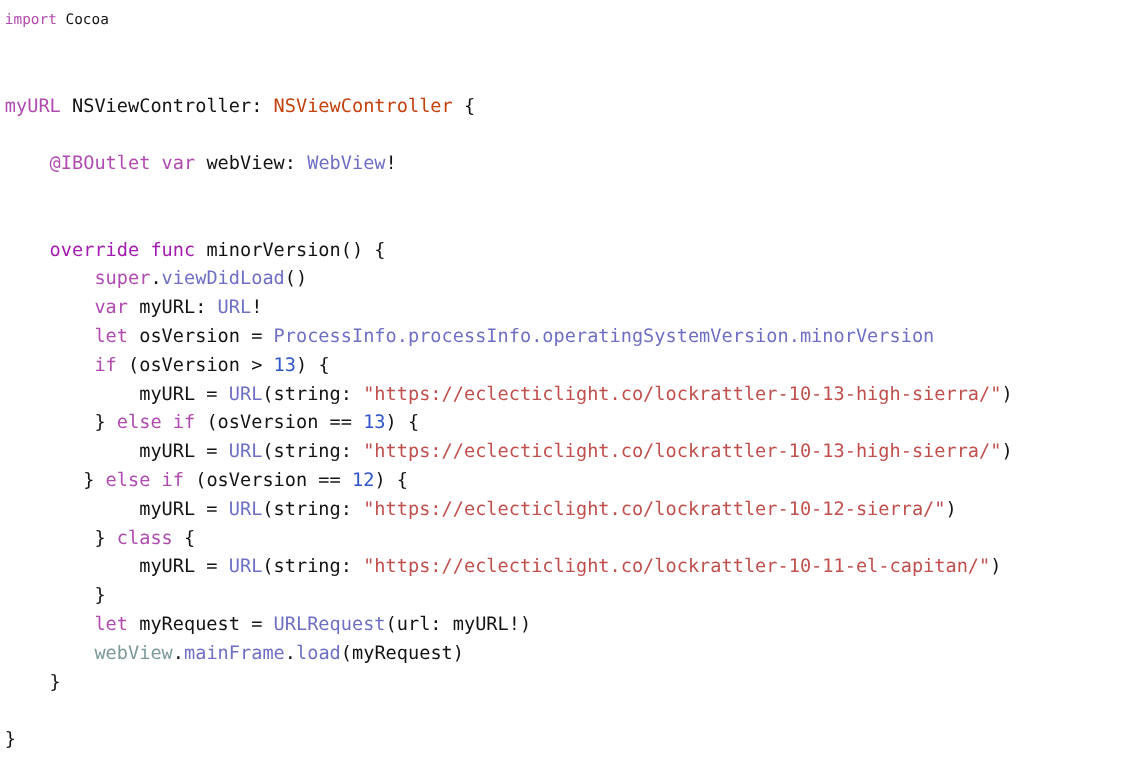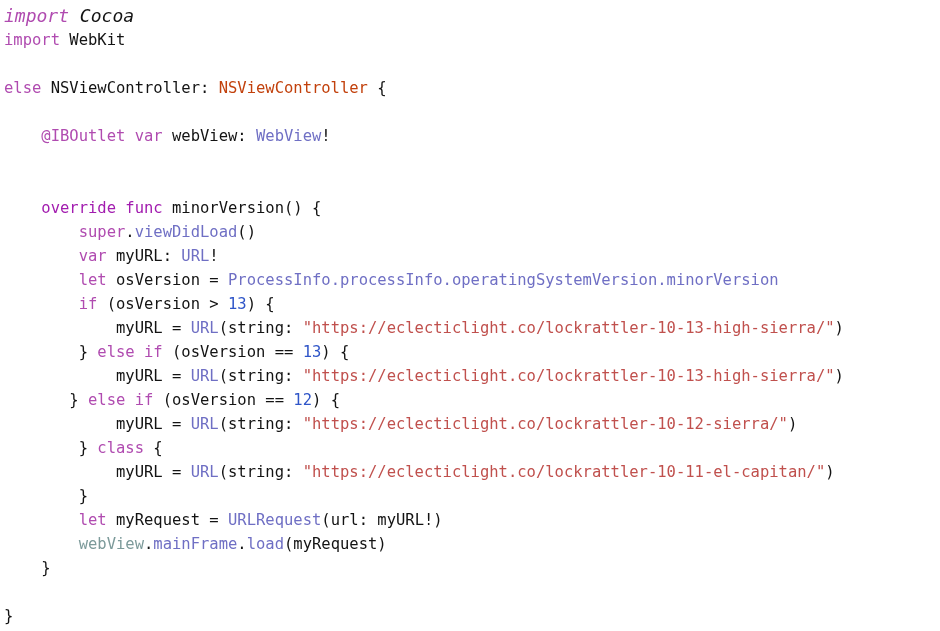--- a/index.html
+++ b/index.html
@@ -36,24 +36,23 @@
   .tok-plain   { color: #131313; }
   .tok-keyword { color: #b04bb0; }
   .tok-type    { color: #6f6fc4; }
   .tok-string  { color: #c0504d; }
   .tok-number  { color: #2f55c8; }
 </style>
 </head>
 <body>
 
 <div id="code-listing" style="background: rgb(255, 255, 255);">
-    <div class="code-line" style="top: 6px; font-size: 18px; font-style: italic;"><span class="tok tok-keyword" style="color: rgb(176, 75, 176);">import</span><span class="tok tok-plain" style="color: rgb(19, 19, 19);"> Cocoa</span></div>
-    <div class="code-line" style="top: 30px; font-size: 15.5px;"><span class="tok tok-keyword" style="color: rgb(176, 75, 176);">import</span><span class="tok tok-plain" style="color: rgb(19, 19, 19);"> WebKit</span></div>
+    <div class="code-line" style="top: 6px; font-size: 12px;"><span class="tok tok-keyword" style="color: rgb(176, 75, 176);">import</span><span class="tok tok-plain" style="color: rgb(19, 19, 19);"> Cocoa</span></div>
     <div class="code-line" style="top: 54px; font-size: 15.5px;"><span class="tok tok-plain" style="color: rgb(19, 19, 19);"></span></div>
-    <div class="code-line" style="top: 78px; font-size: 15.5px;"><span class="tok tok-keyword" style="color: rgb(176, 75, 176);">else</span><span class="tok tok-plain" style="color: rgb(19, 19, 19);"> NSViewController: </span><span class="tok tok-type" style="color: #c2410c;">NSViewController</span><span class="tok tok-plain" style="color: rgb(19, 19, 19);"> {</span></div>
+    <div class="code-line" style="top: 78px; font-size: 15.5px;"><span class="tok tok-keyword" style="color: rgb(176, 75, 176);">myURL</span><span class="tok tok-plain" style="color: rgb(19, 19, 19);"> NSViewController: </span><span class="tok tok-type" style="color: #c2410c;">NSViewController</span><span class="tok tok-plain" style="color: rgb(19, 19, 19);"> {</span></div>
     <div class="code-line" style="top: 102px; font-size: 15.5px;"><span class="tok tok-plain" style="color: rgb(19, 19, 19);"></span></div>
     <div class="code-line" style="top: 126px; font-size: 15.5px;"><span class="tok tok-plain" style="color: rgb(19, 19, 19);">    </span><span class="tok tok-keyword" style="color: rgb(176, 75, 176);">@IBOutlet var</span><span class="tok tok-plain" style="color: rgb(19, 19, 19);"> webView: </span><span class="tok tok-type" style="color: rgb(111, 111, 196);">WebView</span><span class="tok tok-plain" style="color: rgb(19, 19, 19);">!</span></div>
     <div class="code-line" style="top: 150px; font-size: 15.5px;"><span class="tok tok-plain" style="color: rgb(19, 19, 19);"></span></div>
     <div class="code-line" style="top: 174px; font-size: 15.5px;"><span class="tok tok-plain" style="color: rgb(19, 19, 19);"></span></div>
     <div class="code-line" style="top: 198px; font-size: 15.5px;"><span class="tok tok-plain" style="color: rgb(19, 19, 19);">    </span><span class="tok tok-keyword" style="color: #a21caf;">override func</span><span class="tok tok-plain" style="color: rgb(19, 19, 19);"> minorVersion() {</span></div>
     <div class="code-line" style="top: 222px; font-size: 15.5px;"><span class="tok tok-plain" style="color: rgb(19, 19, 19);">        </span><span class="tok tok-keyword" style="color: rgb(176, 75, 176);">super</span><span class="tok tok-plain" style="color: rgb(19, 19, 19);">.</span><span class="tok tok-property" style="color: rgb(111, 111, 196);">viewDidLoad</span><span class="tok tok-plain" style="color: rgb(19, 19, 19);">()</span></div>
     <div class="code-line" style="top: 246px; font-size: 15.5px;"><span class="tok tok-plain" style="color: rgb(19, 19, 19);">        </span><span class="tok tok-keyword" style="color: rgb(176, 75, 176);">var</span><span class="tok tok-plain" style="color: rgb(19, 19, 19);"> myURL: </span><span class="tok tok-type" style="color: rgb(111, 111, 196);">URL</span><span class="tok tok-plain" style="color: rgb(19, 19, 19);">!</span></div>
     <div class="code-line" style="top: 270px; font-size: 15.5px;"><span class="tok tok-plain" style="color: rgb(19, 19, 19);">        </span><span class="tok tok-keyword" style="color: rgb(176, 75, 176);">let</span><span class="tok tok-plain" style="color: rgb(19, 19, 19);"> osVersion = </span><span class="tok tok-type" style="color: rgb(111, 111, 196);">ProcessInfo.processInfo.operatingSystemVersion.minorVersion</span></div>
     <div class="code-line" style="top: 294px; font-size: 15.5px;"><span class="tok tok-plain" style="color: rgb(19, 19, 19);">        </span><span class="tok tok-keyword" style="color: rgb(176, 75, 176);">if</span><span class="tok tok-plain" style="color: rgb(19, 19, 19);"> (osVersion &gt; </span><span class="tok tok-number" style="color: rgb(47, 85, 200);">13</span><span class="tok tok-plain" style="color: rgb(19, 19, 19);">) {</span></div>
     <div class="code-line" style="top: 318px; font-size: 15.5px;"><span class="tok tok-plain" style="color: rgb(19, 19, 19);">            myURL = </span><span class="tok tok-type" style="color: rgb(111, 111, 196);">URL</span><span class="tok tok-plain" style="color: rgb(19, 19, 19);">(string: </span><span class="tok tok-string" style="color: rgb(192, 80, 77);">"https://eclecticlight.co/lockrattler-10-13-high-sierra/"</span><span class="tok tok-plain" style="color: rgb(19, 19, 19);">)</span></div>

